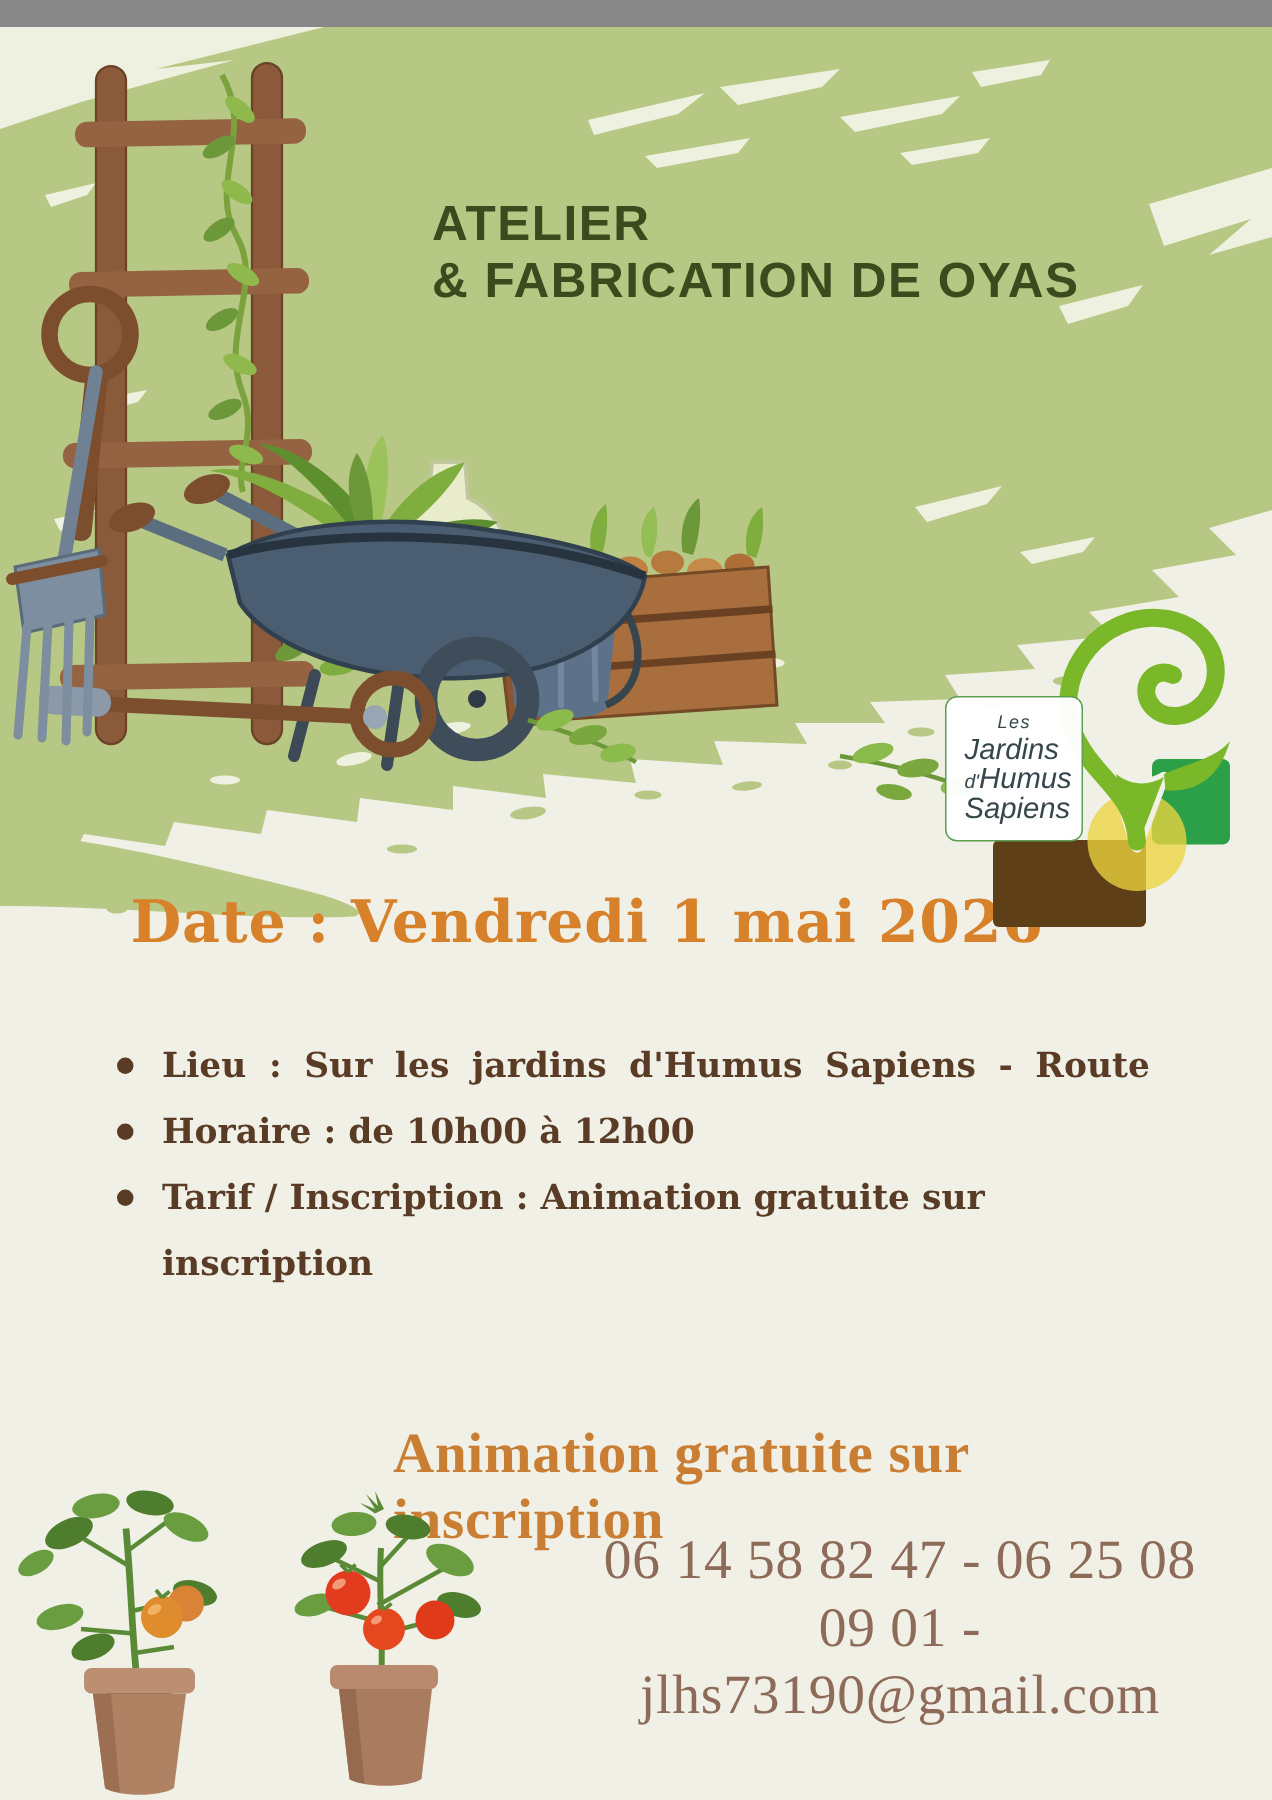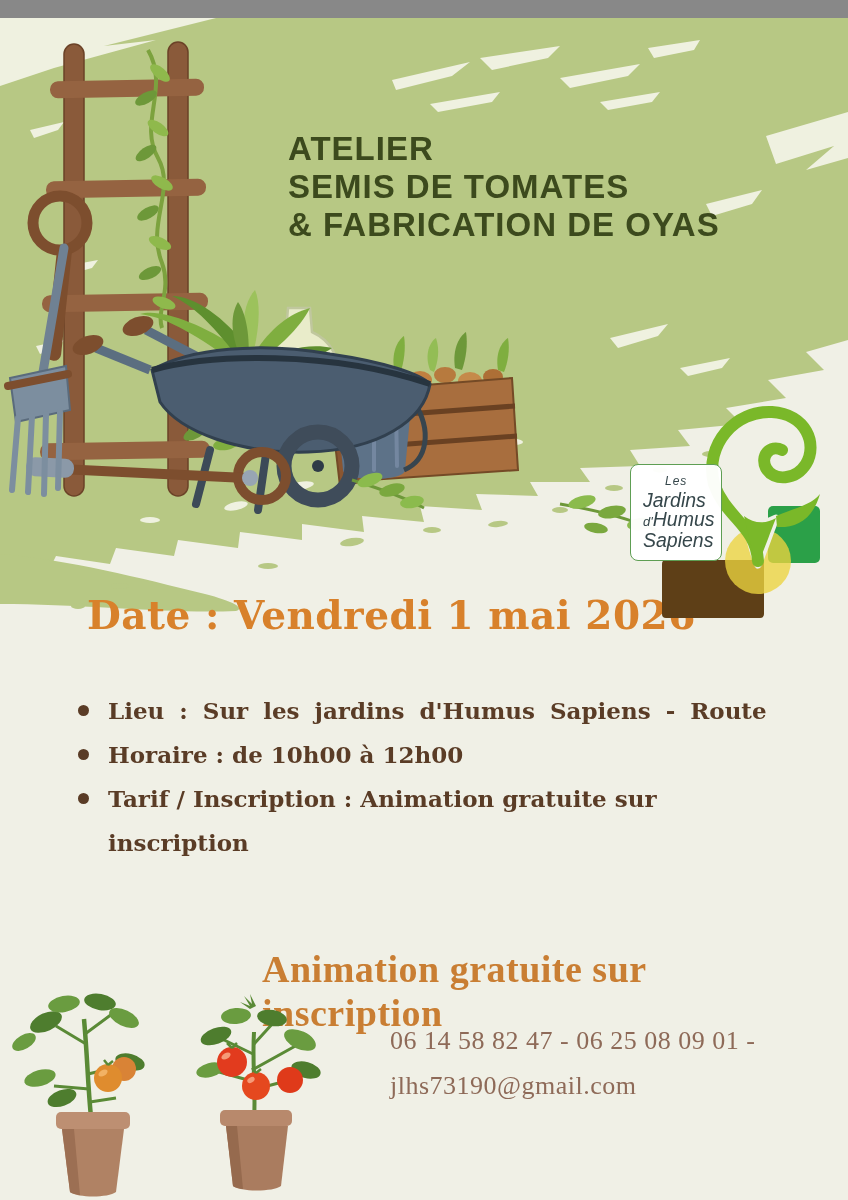--- a/index.html
+++ b/index.html
@@ -39,22 +39,22 @@
   .details li{display:grid;grid-template-columns:32px 1fr;align-items:start}
   .details .dot{width:11px;height:11px;border-radius:50%;background:var(--text-brown);
     margin-top:16px;margin-left:2px}
   .details .ln{display:block;line-height:44px}
   .ws1{word-spacing:7px}
   .ws2{word-spacing:2px}
   
   .highlight{left:262px;top:929px;width:490px;
     font-family:"Liberation Serif",serif;font-weight:600;font-size:38px;
     color:var(--highlight-orange);letter-spacing:.5px}
-  .contact{right:38px;top:1000px;width:420px;text-align:left;
-    font-family:"Liberation Serif",serif;font-weight:500;font-size:26px;
+  .contact{right:38px;top:1000px;width:420px;text-align:center;
+    font-family:"Liberation Serif",serif;font-weight:500;font-size:37px;
     color:var(--contact-brown);line-height:45px;letter-spacing:.5px}
   svg{display:block}
 </style>
 </head>
 <body>
 
 <div class="poster">
 
   <svg class="abs" width="848" height="640" viewBox="0 0 848 640" aria-hidden="true" style="left:0;top:0">
     <path fill="var(--brush-green)" d="M0,0 H848 V322 L806,334 L824,352 L768,362 L786,380 L726,390 L742,406 L678,412 L690,428 L630,432 L640,448 L580,450 L590,464 L530,464 L538,478 L476,476 L482,492 L420,488 L424,504 L362,498 L364,514 L302,506 L302,522 L240,514 L238,530 L178,522 L174,538 L116,530 L110,546 L56,538 L48,554 L0,548 Z"></path>
@@ -201,21 +201,20 @@
       <path d="M560,486 C596,492 628,500 656,512" fill="none" stroke="#6d9839" stroke-width="3"></path>
       <ellipse cx="582" cy="484" rx="14" ry="6" transform="rotate(-15 582 484)" fill="#8bbb4d"></ellipse>
       <ellipse cx="612" cy="494" rx="14" ry="6" transform="rotate(-10 612 494)" fill="#7aa83e"></ellipse>
       <ellipse cx="640" cy="506" rx="13" ry="6" transform="rotate(-8 640 506)" fill="#8bbb4d"></ellipse>
       <ellipse cx="596" cy="510" rx="12" ry="5" transform="rotate(10 596 510)" fill="#7aa83e"></ellipse>
     </g>
   </svg>
 
   <div class="abs title">
     <div>ATELIER</div>
-    <div>SEMIS DE TOMATES</div>
     <div>&amp; FABRICATION DE OYAS</div>
   </div>
 
   <svg class="abs logo-art" width="160" height="230" viewBox="0 0 160 230" aria-hidden="true">
     <rect x="108" y="110" width="52" height="57" rx="5" fill="var(--logo-green)"></rect>
     <rect x="2" y="164" width="102" height="58" rx="4" fill="var(--logo-brown)"></rect>
     <circle cx="98" cy="165" r="33" fill="var(--logo-yellow)" opacity="0.78"></circle>
     <g>
       <path d="M84,120 C90,145 92,155 98,169 C104,155 108,142 116,122 C106,128 94,128 84,120 Z" fill="var(--cream)" stroke="var(--cream)" stroke-width="7" stroke-linejoin="round"></path>
       <path d="M98,165 C96,130 66,122 54,88 C44,48 76,14 112,16 C146,18 158,48 146,68 C136,84 114,86 106,72 C100,60 110,48 122,54" fill="none" stroke="var(--logo-lime)" stroke-width="12" stroke-linecap="round"></path>

